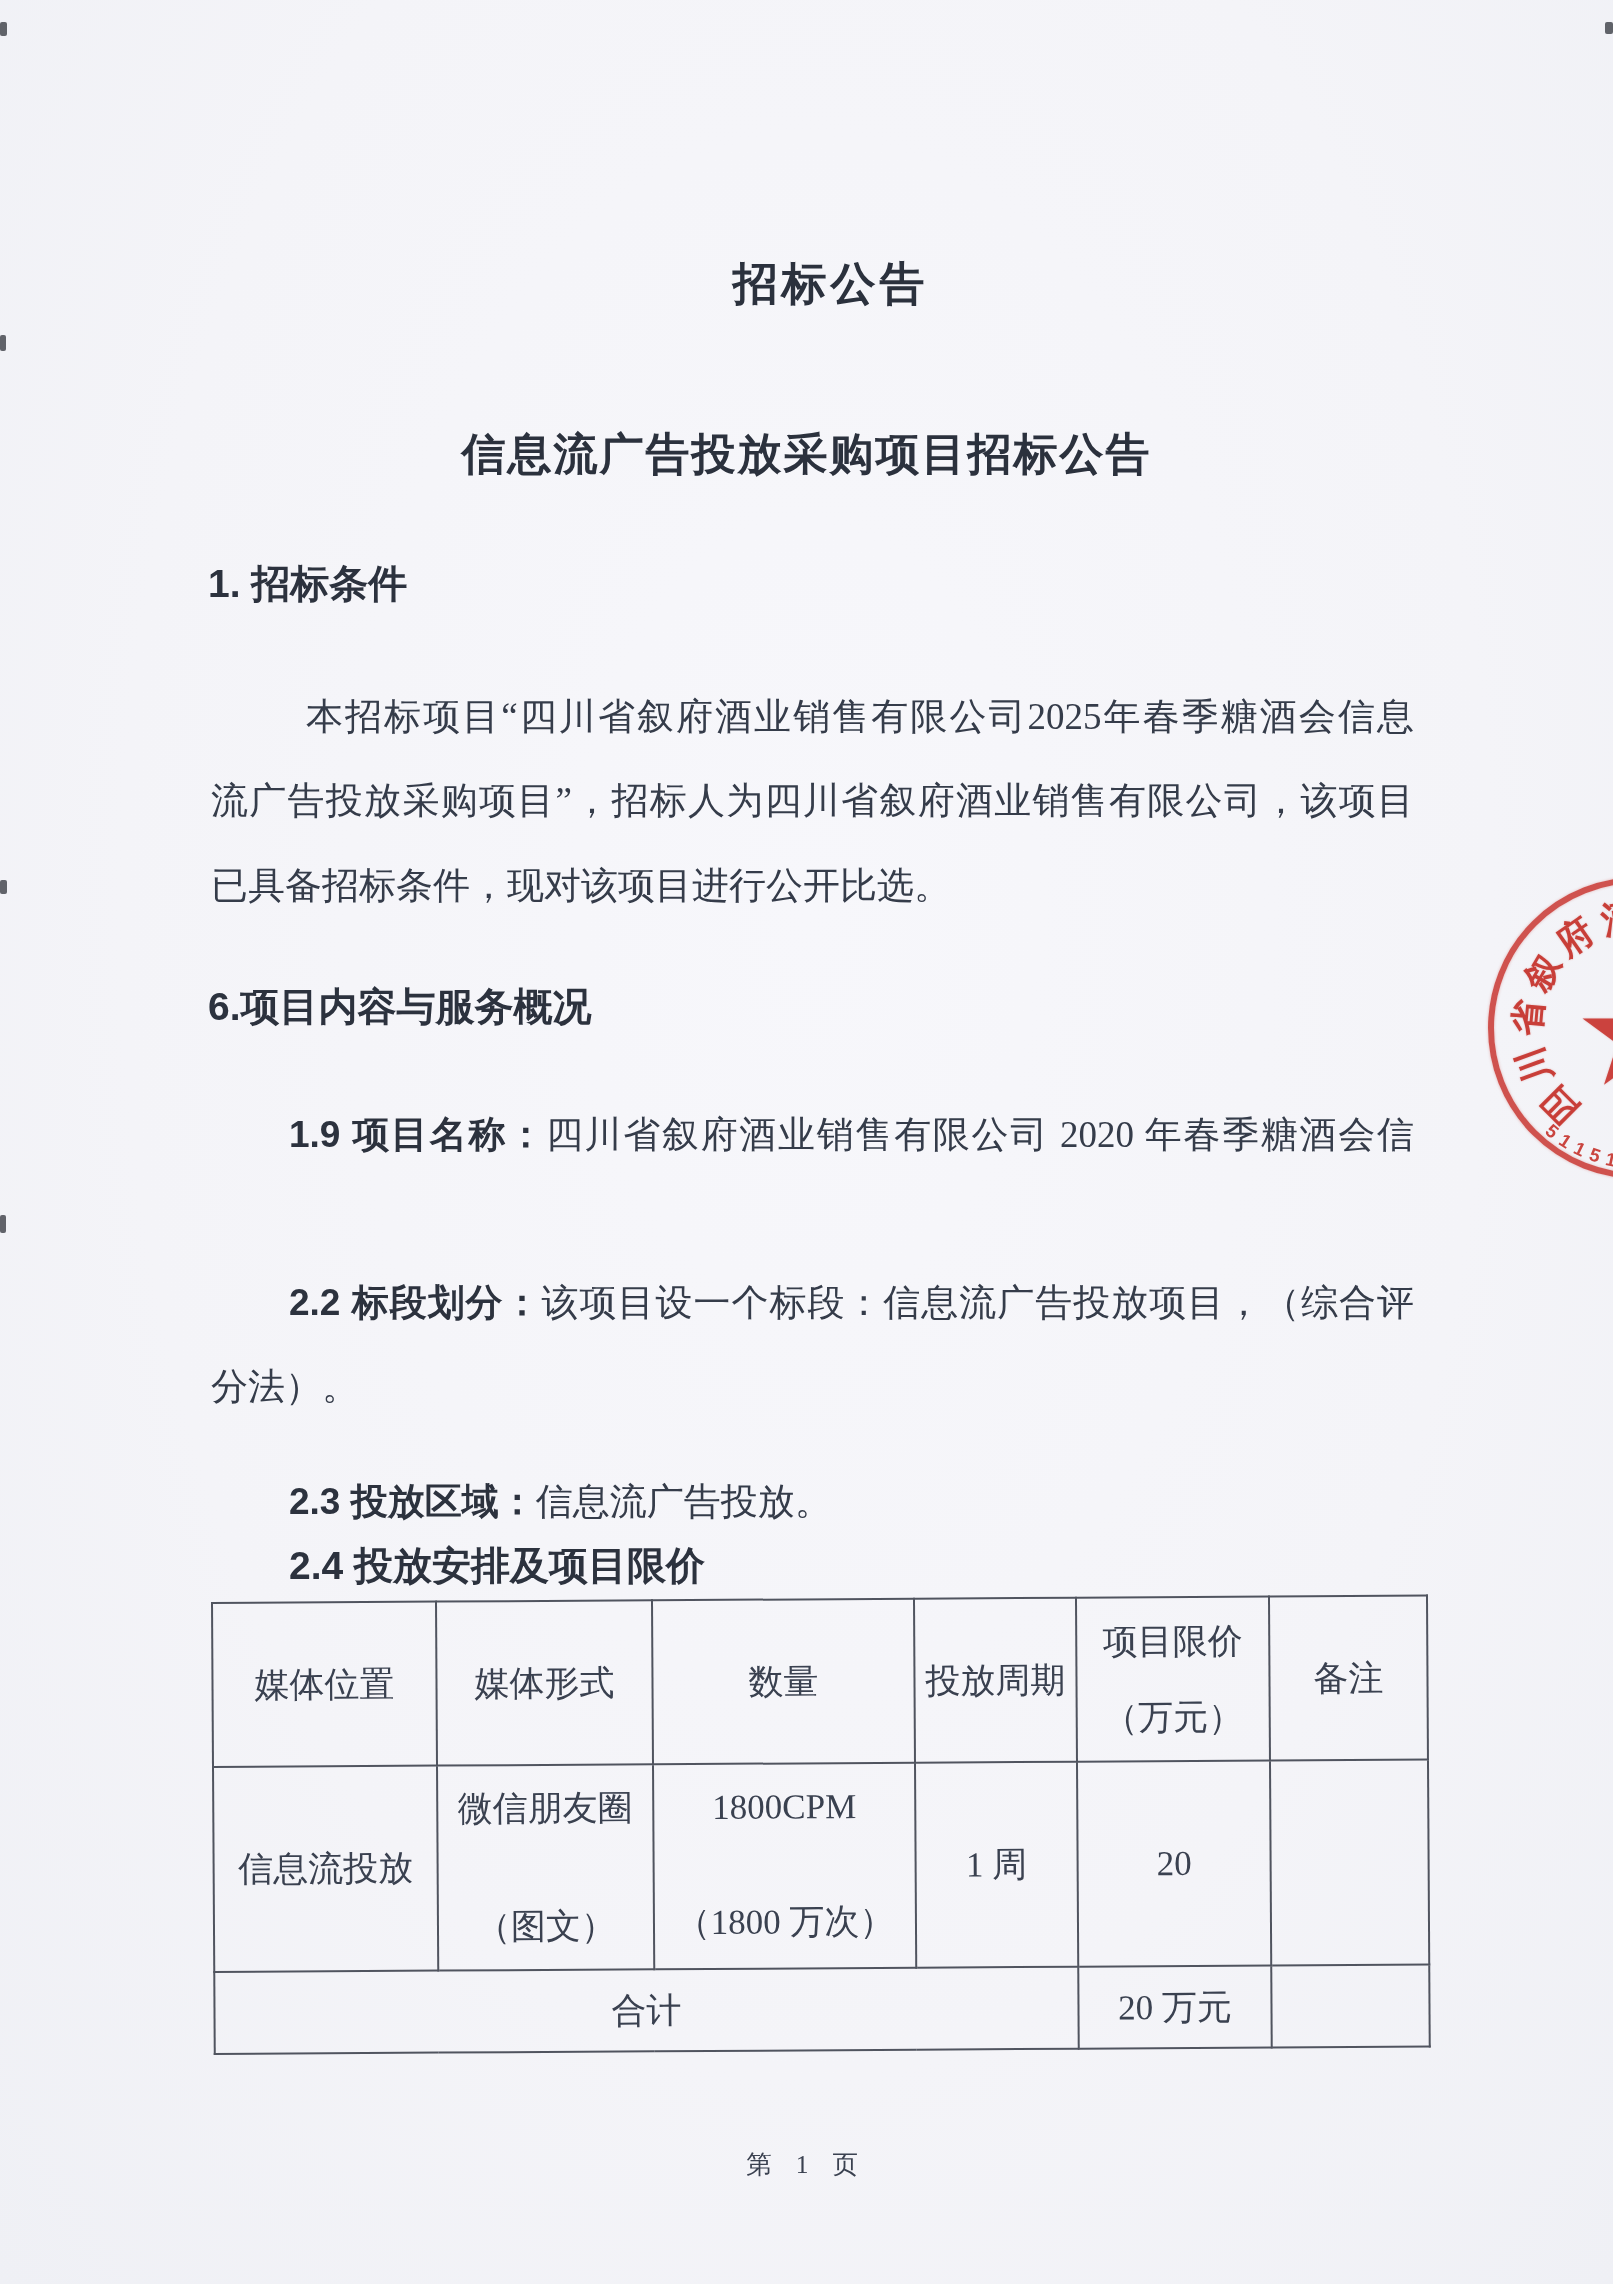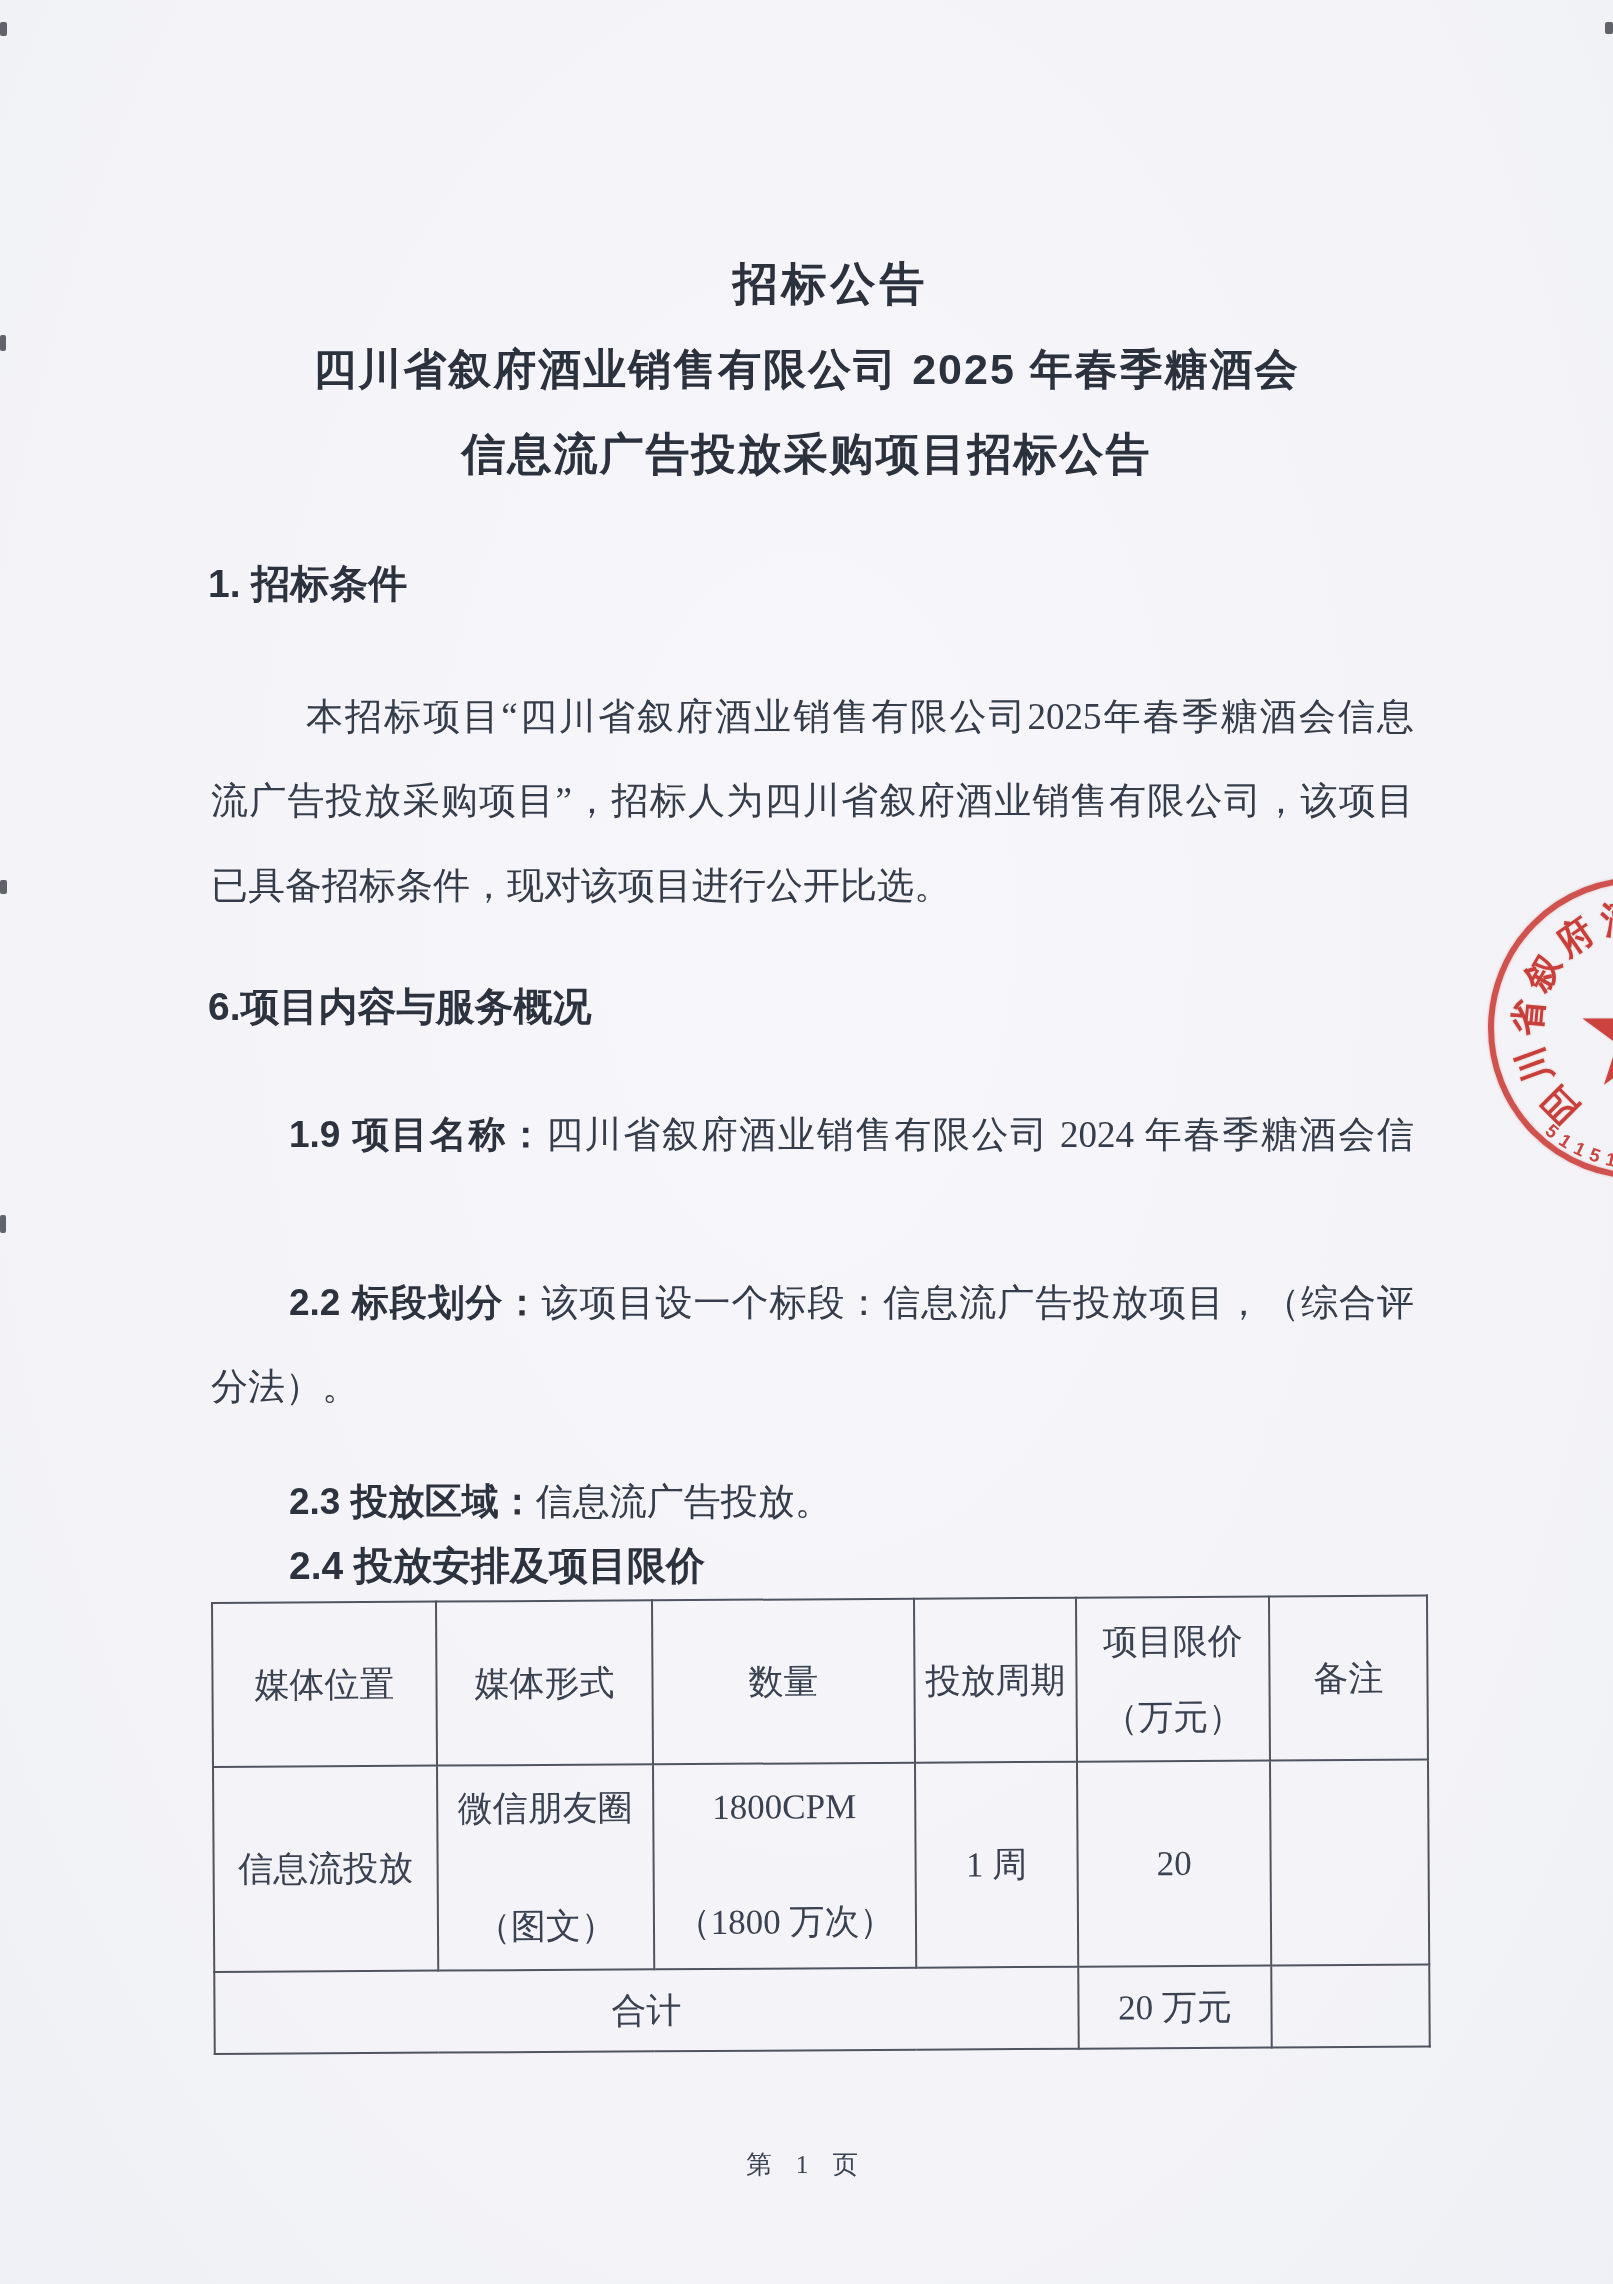--- a/index.html
+++ b/index.html
@@ -94,33 +94,32 @@
   }
   
   .artifact{position:absolute;background:#3c3f46;border-radius:2px;opacity:0.8;}
 </style>
 </head>
 <body>
 
 <div class="page">
 
   <div class="title" style="top:257px;font-size:45px;line-height:53px;padding-left:24px;">招标公告</div>
-  <div class="title" style="top:343px;font-size:43px;line-height:53px;letter-spacing:2px;">四川省叙府酒业销售有限公司 2025 年春季糖酒会</div>
   <div class="title" style="top:427px;font-size:44px;line-height:53px;letter-spacing:2px;">信息流广告投放采购项目招标公告</div>
 
   <div class="h-sec" style="top:559px;">1. 招标条件</div>
 
   <div class="tline just ind-para" style="top:692px;">本招标项目“四川省叙府酒业销售有限公司2025年春季糖酒会信息</div>
   <div class="tline" style="top:861px;">已具备招标条件，现对该项目进行公开比选。</div>
   <div class="tline just" style="top:776px;">流广告投放采购项目”，招标人为四川省叙府酒业销售有限公司，该项目</div>
 
   <div class="h-sec" style="top:982px;">6.项目内容与服务概况</div>
 
   <div class="tline just ind-item" style="top:1110px;">
-    <span class="lbl">1.9 项目名称：</span><span>四川省叙府酒业销售有限公司 2024 年春季糖酒会信</span>
+    <span class="lbl">1.9 项目名称：</span><span>四川省叙府酒业销售有限公司 2020 年春季糖酒会信</span>
   </div>
 
   <div class="tline just ind-item" style="top:1278px;">
     <span class="lbl">2.2 标段划分：</span><span>该项目设一个标段：信息流广告投放项目，（综合评</span>
   </div>
   <div class="tline" style="top:1362px;">分法）。</div>
 
   <div class="tline ind-item" style="top:1457px;margin-top:20px;">
     <span class="lbl">2.3 投放区域：</span><span>信息流广告投放。</span>
   </div>

